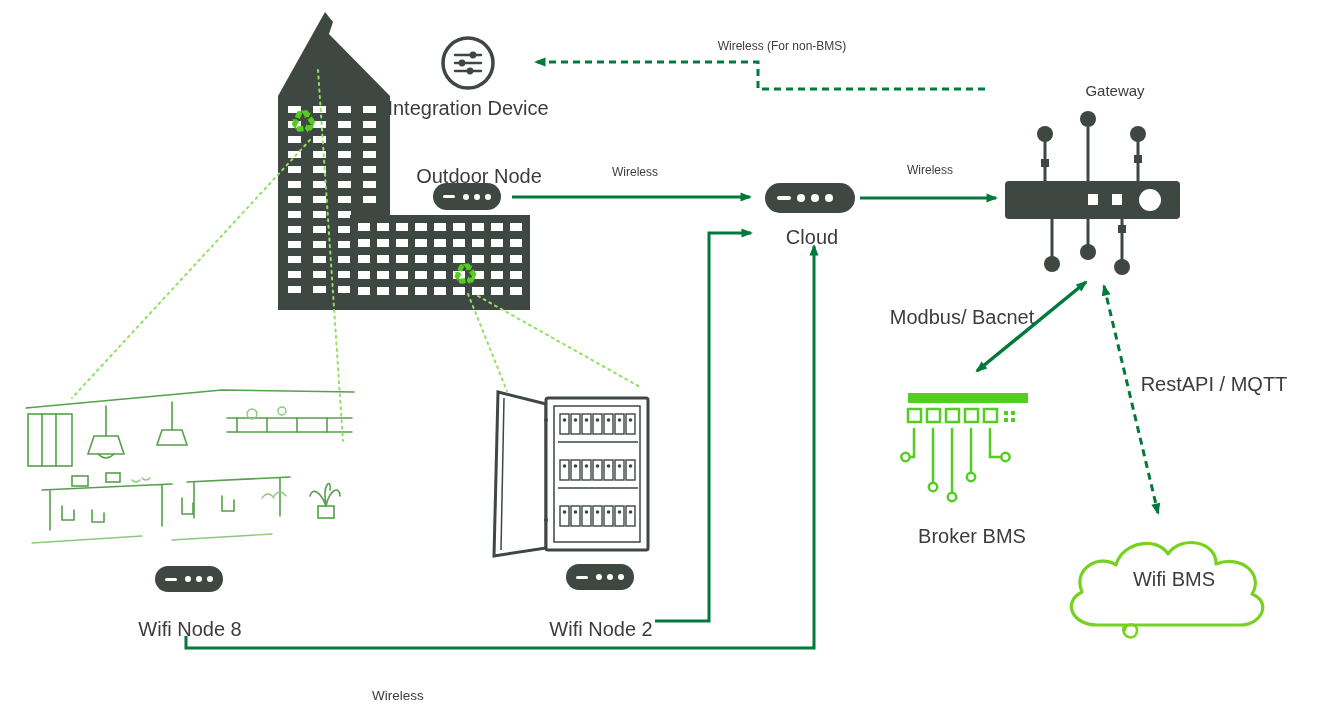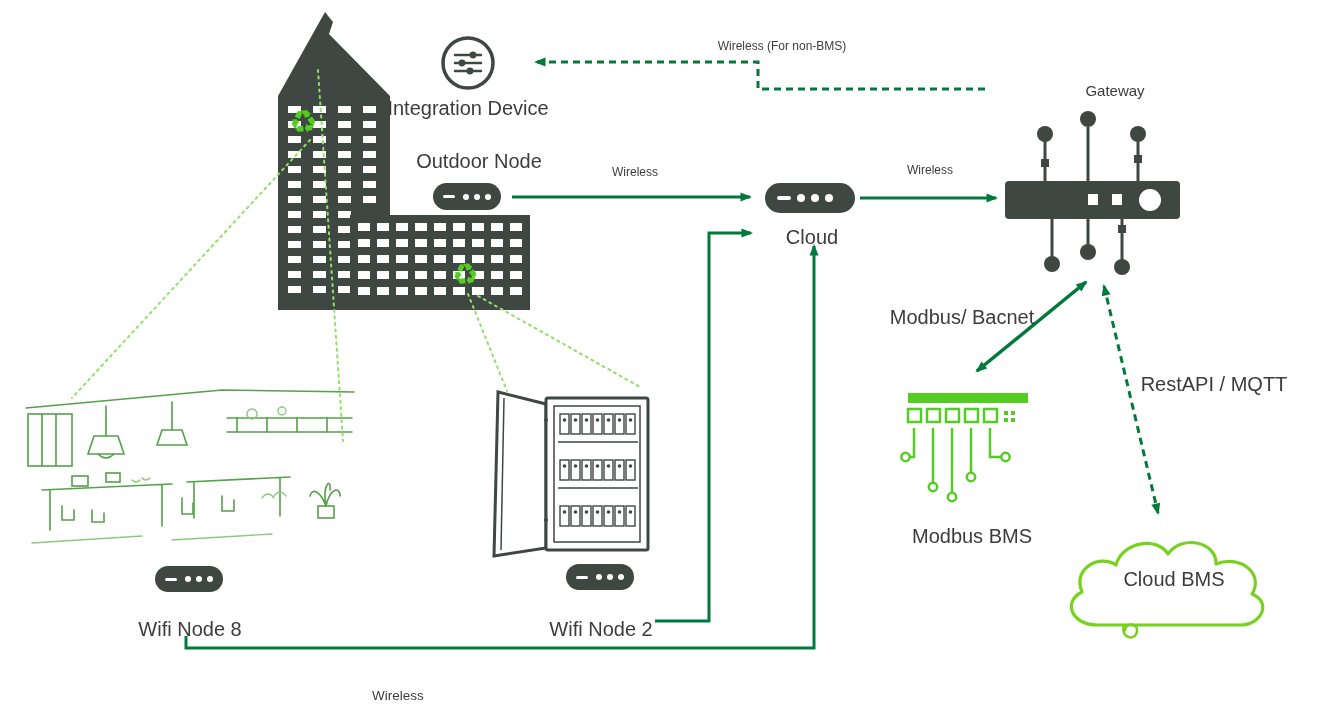--- a/index.html
+++ b/index.html
@@ -358,27 +358,27 @@
     <span class="dash"></span>
     <span class="dot first"></span>
     <span class="dot"></span>
     <span class="dot"></span>
   </div>
 
   <span class="recycle" style="left:289px;top:106px">♻</span>
   <span class="recycle" style="left:452px;top:260px;font-size:30px">♻</span>
 
   <span class="lbl" style="left:468px;top:97px">Integration Device</span>
-  <span class="lbl" style="left:479px;top:150px">Outdoor Node</span>
+  <span class="lbl" style="left:479px;top:165px">Outdoor Node</span>
   <span class="lbl sm" style="left:635px;top:166px">Wireless</span>
   <span class="lbl sm" style="left:782px;top:40px">Wireless (For non-BMS)</span>
   <span class="lbl sm" style="left:930px;top:164px">Wireless</span>
   <span class="lbl lg" style="left:1115px;top:83px">Gateway</span>
   <span class="lbl" style="left:812px;top:226px">Cloud</span>
   <span class="lbl" style="left:962px;top:306px">Modbus/ Bacnet</span>
   <span class="lbl" style="left:1214px;top:373px">RestAPI / MQTT</span>
-  <span class="lbl" style="left:972px;top:525px">Modbus BMS</span>
-  <span class="lbl" style="left:1174px;top:568px">Cloud BMS</span>
+  <span class="lbl" style="left:972px;top:525px">Broker BMS</span>
+  <span class="lbl" style="left:1174px;top:568px">Wifi BMS</span>
   <span class="lbl" style="left:190px;top:618px">Wifi Node 8</span>
   <span class="lbl" style="left:601px;top:618px">Wifi Node 2</span>
   <span class="lbl md" style="left:398px;top:689px">Wireless</span>
 
 </div>
 
 </body></html>

